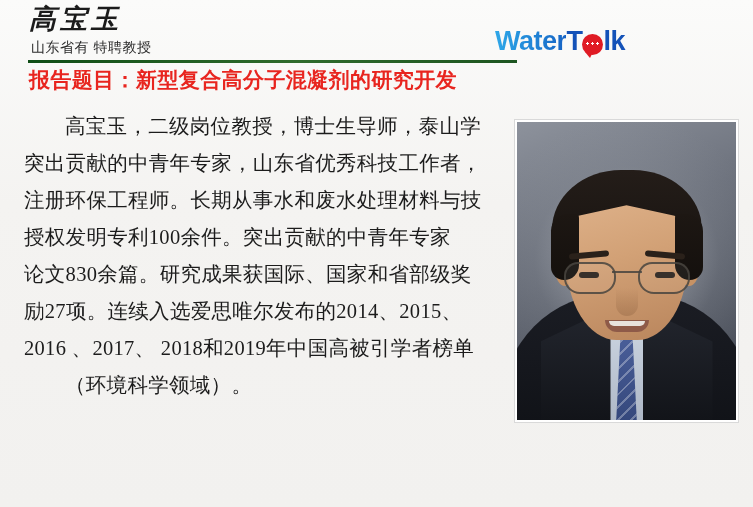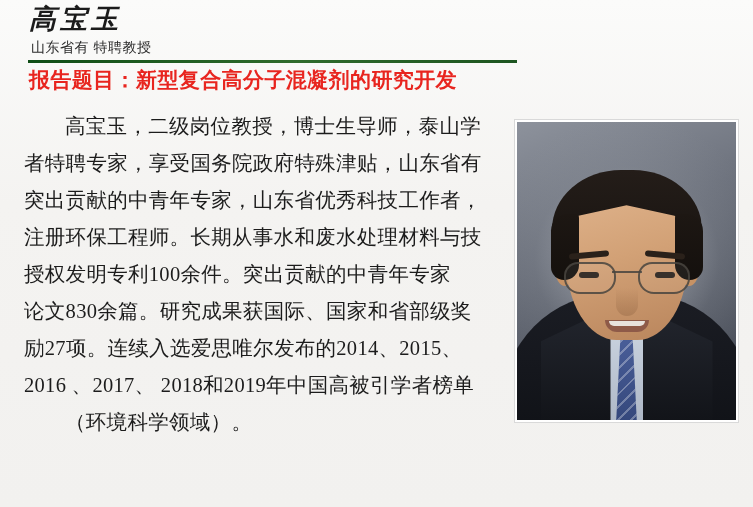--- a/index.html
+++ b/index.html
@@ -372,27 +372,32 @@
 </head>
 <body>
 
 <div id="slide">
 
   <div class="header">
     <div class="speaker-name">高宝玉</div>
     <div class="speaker-affil">山东省有 特聘教授</div>
     <div class="green-rule"></div>
 
+    <div class="logo">
+      <span class="logo-water">Water</span>
+        <span class="logo-t">T</span>
+        <span class="logo-bubble"></span>
+        <span class="logo-lk">lk</span>
+    </div>
   </div>
 
   <div class="talk-title">报告题目：新型复合高分子混凝剂的研究开发</div>
 
   <div class="bio">
     <div class="bio-line indent">高宝玉，二级岗位教授，博士生导师，泰山学</div>
-    <div class="bio-line">者特聘专家，享受国务院政府特殊津贴，山东省有</div>
     <div class="bio-line">突出贡献的中青年专家，山东省优秀科技工作者，</div>
     <div class="bio-line">注册环保工程师。长期从事水和废水处理材料与技</div>
     <div class="bio-line">授权发明专利100余件。突出贡献的中青年专家</div>
     <div class="bio-line">论文830余篇。研究成果获国际、国家和省部级奖</div>
     <div class="bio-line">励27项。连续入选爱思唯尔发布的2014、2015、</div>
     <div class="bio-line">2016 、2017、 2018和2019年中国高被引学者榜单</div>
     <div class="bio-line indent">（环境科学领域）。</div>
   </div>
 
   <div class="portrait-frame">

